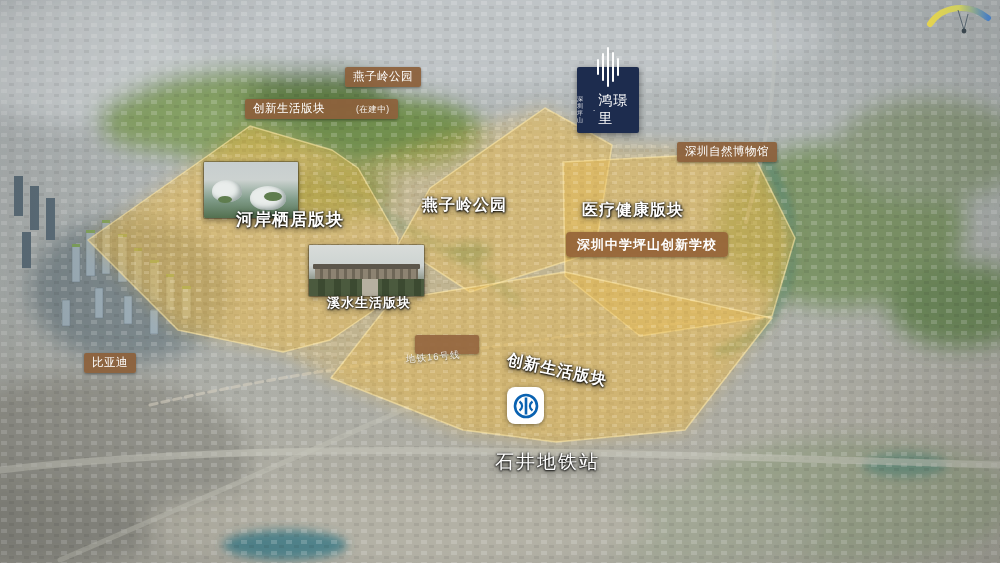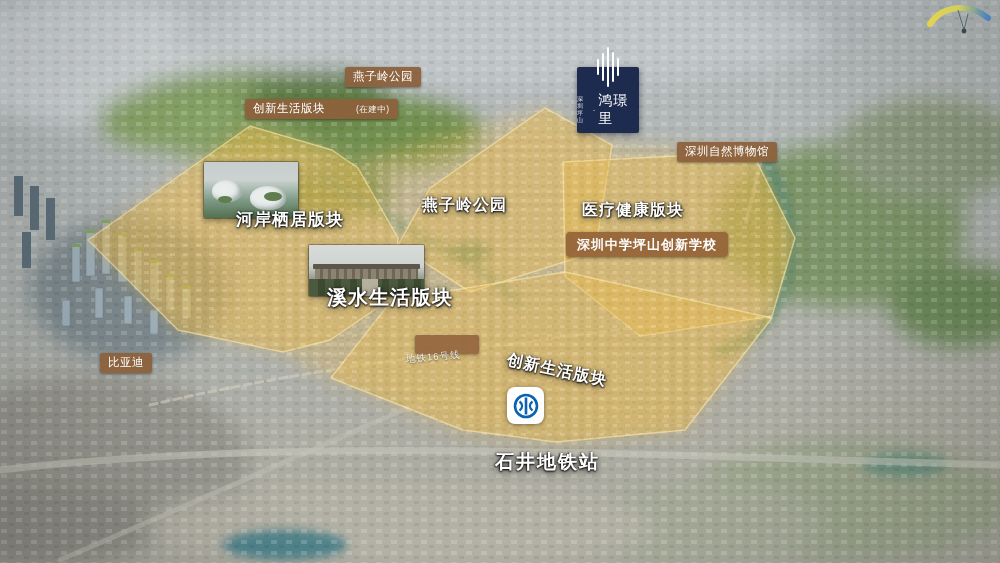--- a/index.html
+++ b/index.html
@@ -24,21 +24,21 @@
   }
   .badge .suffix{font-size:8.5px;opacity:.92;margin-left:1px;padding-left:30px;}
   .badge.big{font-size:13px;font-weight:600;padding:6px 11px;border-radius:4px;
     background:rgba(150,101,57,.95);letter-spacing:1px;}
   .badge.empty{width:48px;height:11px;background:rgba(146,100,62,.9);}
   .line-note{
     position:absolute;color:rgba(255,255,255,.88);font-size:9.5px;letter-spacing:1px;
     transform:rotate(-5deg);white-space:nowrap;text-shadow:0 1px 2px rgba(0,0,0,.6);
   }
   .station-label{
-    position:absolute;color:#fff;font-weight:700;font-size:19px;letter-spacing:2px;white-space:nowrap;
+    position:absolute;color:#fff;font-weight:400;font-size:19px;letter-spacing:2px;white-space:nowrap;
     text-shadow:0 1px 2px rgba(0,0,0,.95),0 2px 7px rgba(0,0,0,.7),-1px 0 2px rgba(0,0,0,.7);
   }
   
   .logo{
     position:absolute;left:577px;top:67px;width:62px;height:66px;background:#1d2c4e;
     border-radius:2px;box-shadow:0 2px 6px rgba(0,0,0,.45);
     display:flex;flex-direction:column;align-items:center;justify-content:flex-end;
     padding-bottom:5px;box-sizing:border-box;
   }
   .logo .bars{display:flex;align-items:center;gap:3px;height:40px;margin-bottom:5px;}
@@ -236,32 +236,32 @@
 
   <div class="badge" style="left:345px;top:67px">
     <span>燕子岭公园</span>
   </div>
   <div class="badge" style="left:245px;top:99px">
     <span>创新生活版块</span><span class="suffix">(在建中)</span>
   </div>
   <div class="badge" style="left:677px;top:142px">
     <span>深圳自然博物馆</span>
   </div>
-  <div class="badge" style="left:100px;top:353px">
+  <div class="badge" style="left:84px;top:353px">
     <span>比亚迪</span>
   </div>
   <div class="badge big" style="left:566px;top:232px">
     <span>深圳中学坪山创新学校</span>
   </div>
   <div class="badge empty" style="left:415px;top:335px"></div>
 
   <div class="zone-label" style="left:422px;top:195px">燕子岭公园</div>
   <div class="zone-label" style="left:582px;top:200px">医疗健康版块</div>
   <div class="zone-label" style="left:236px;top:208px;font-size:17px">河岸栖居版块</div>
-  <div class="zone-label" style="left:327px;top:284px;font-size:20px">溪水生活版块</div>
+  <div class="zone-label" style="left:327px;top:294px;font-size:13px">溪水生活版块</div>
   <div class="zone-label" style="left:506px;top:360px;transform:rotate(12deg)">创新生活版块</div>
 
   <div class="line-note" style="left:406px;top:351px">地铁16号线</div>
 
   <div class="metro">
     <svg width="28" height="28" viewBox="0 0 28 28" aria-hidden="true">
       <circle cx="14" cy="14" r="11" fill="none" stroke="#0a62b1" stroke-width="2.6"></circle>
       <path d="M14,5.5 V22.5" stroke="#0a62b1" stroke-width="2.6" fill="none"></path>
       <path d="M7.5,9.5 C11,12 11,16 7.5,18.5" stroke="#0a62b1" stroke-width="2.2" fill="none"></path>
       <path d="M20.5,9.5 C17,12 17,16 20.5,18.5" stroke="#0a62b1" stroke-width="2.2" fill="none"></path>

